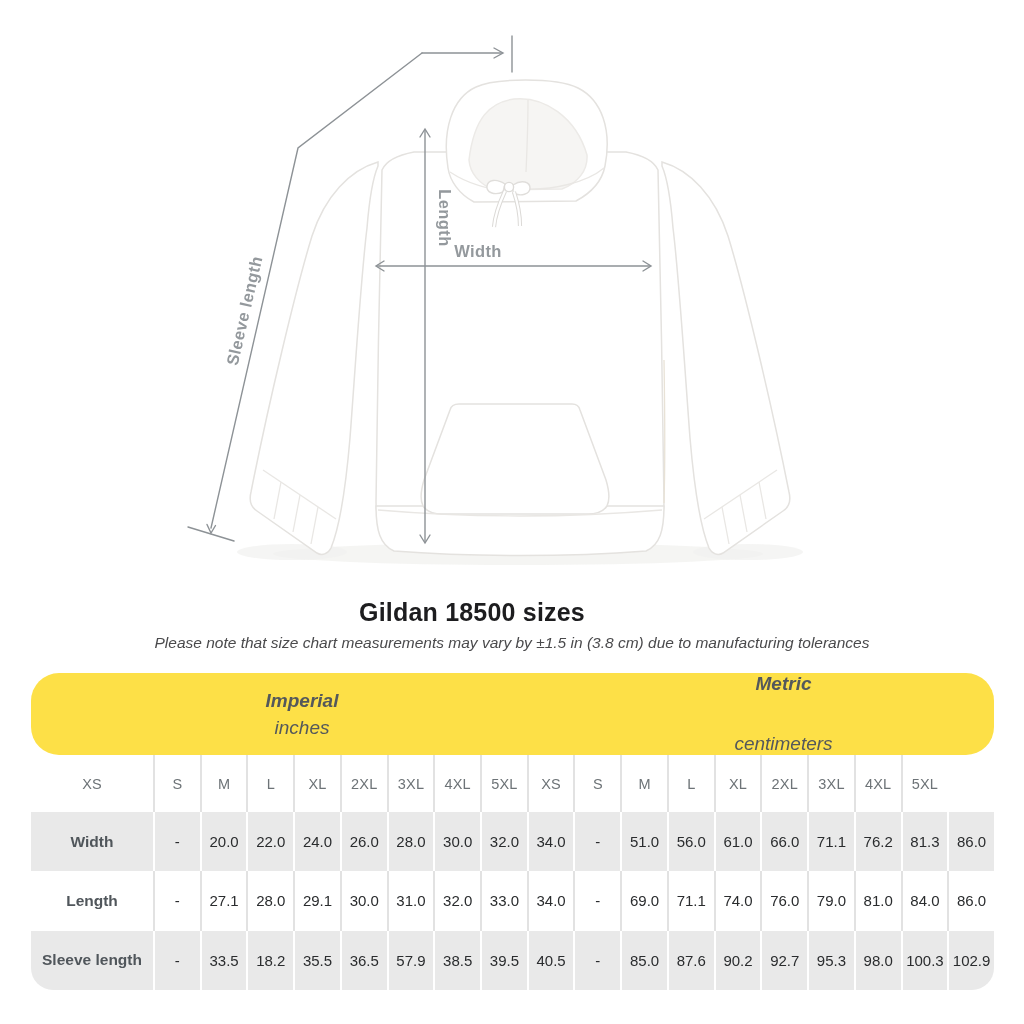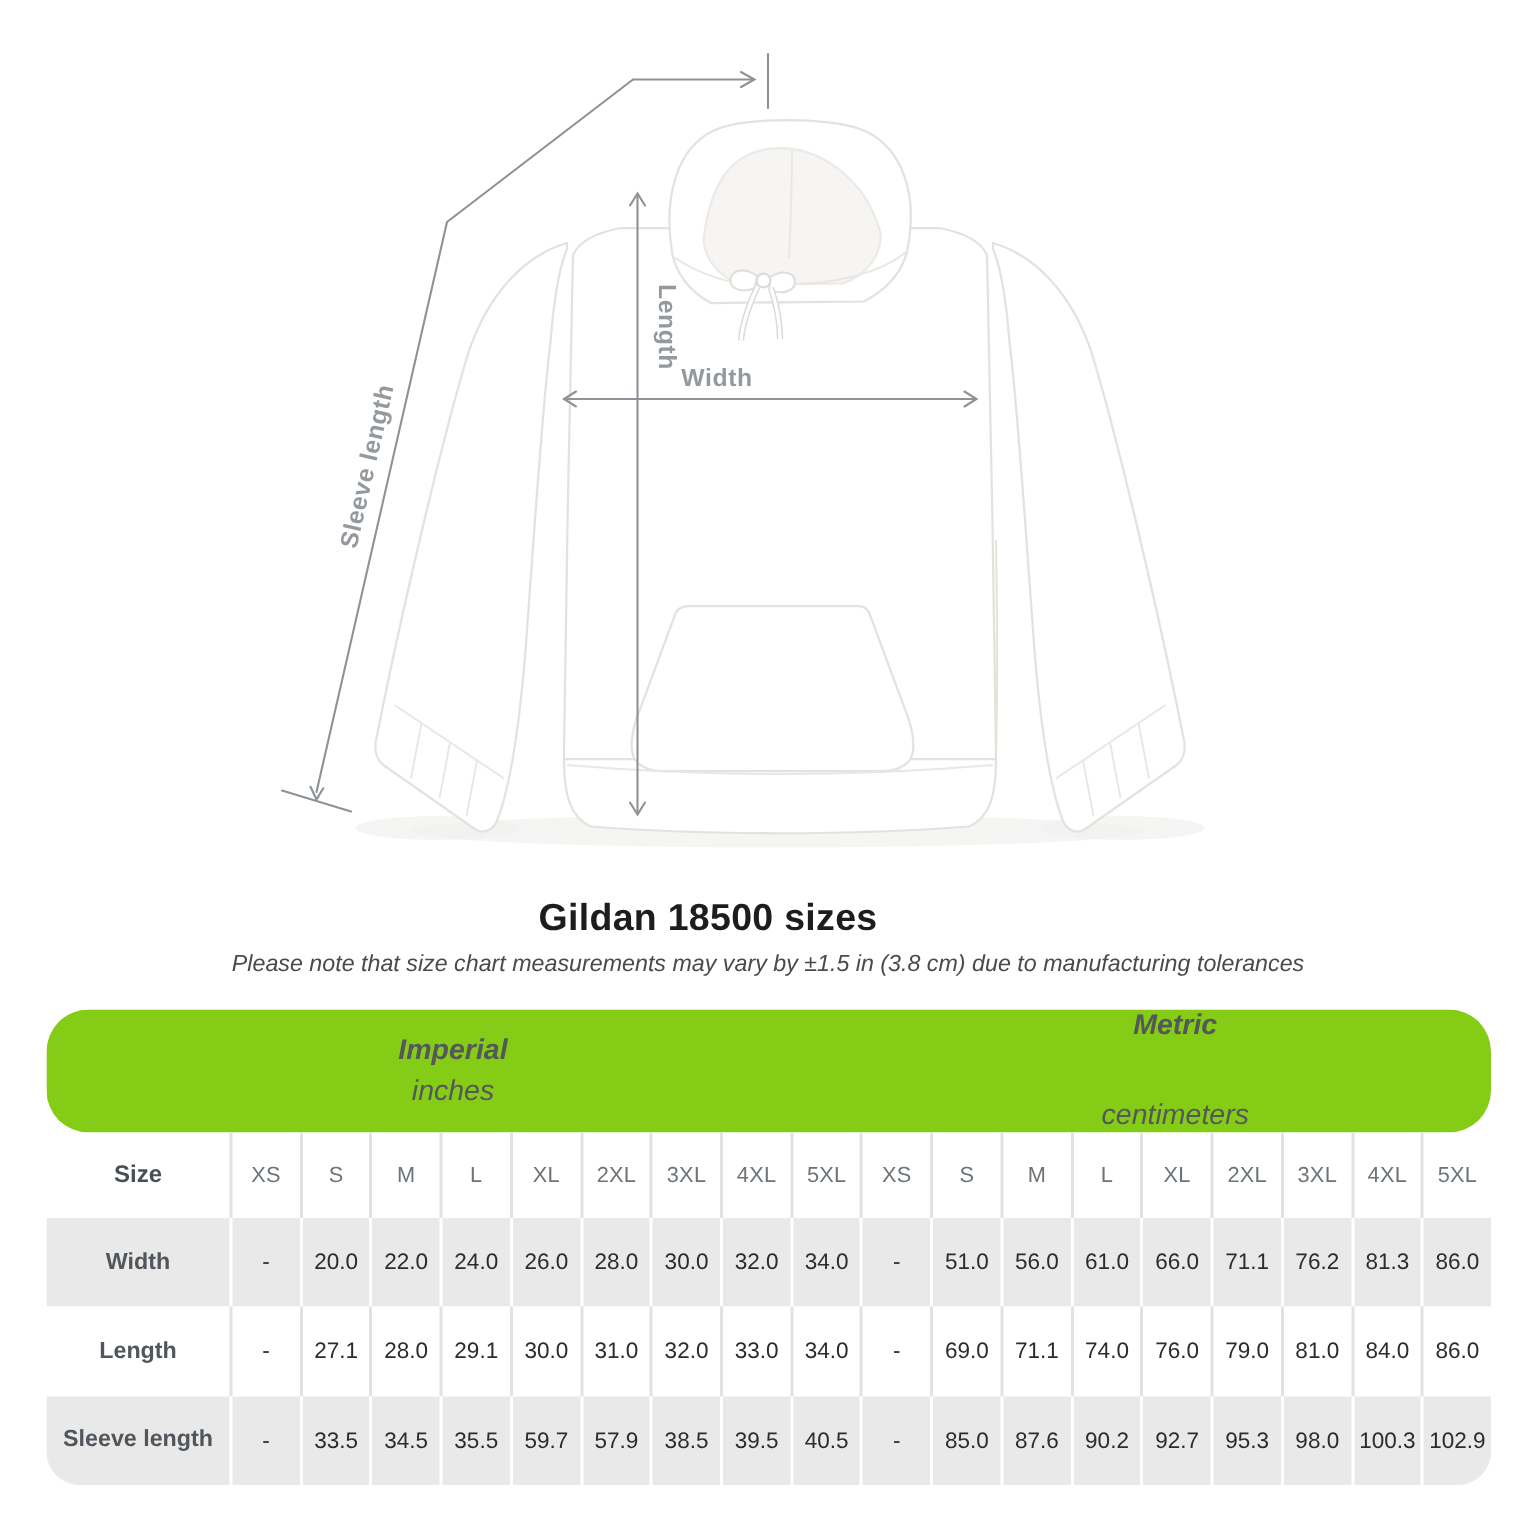--- a/index.html
+++ b/index.html
@@ -10,21 +10,21 @@
 
   
   .chart-title{position:absolute;left:0;top:598px;width:944px;text-align:center;
     font-size:25px;font-weight:bold;color:#1d1d1f;letter-spacing:.2px;}
   .chart-note{position:absolute;left:0;top:634px;width:1024px;text-align:center;
     font-style:italic;font-size:15.5px;color:#4a4a4c;}
 
   
   .size-table{position:absolute;left:31px;top:673px;width:963px;height:317px;
     border-radius:22px;overflow:hidden;background:#ffffff;}
-  .unit-band{height:82px;background:#84cc16;display:flex;border-radius:28px;}
+  .unit-band{height:82px;background:#fde047;display:flex;border-radius:28px;}
   .unit-group{display:flex;flex-direction:column;align-items:center;justify-content:center;color:#54585b;}
   .unit-group.imperial{width:542px;}
   .unit-group.metric{flex:1;gap:33px;}
   .unit-label{font-size:19px;font-weight:bold;font-style:italic;}
   .unit-sub{font-size:19px;font-style:italic;margin-top:5px;}
 
   .t-row{display:grid;grid-template-columns:122px repeat(18,1fr);align-items:stretch;}
   .t-row .cell{display:flex;align-items:center;justify-content:center;
     border-left:2px solid transparent;min-width:0;}
   .t-row .cell:first-child{border-left:none;}
@@ -141,21 +141,20 @@
       <div class="unit-label">Imperial</div>
       <div class="unit-sub">inches</div>
     </div>
     <div class="unit-group metric">
       <div class="unit-label">Metric</div>
       <div class="unit-sub">centimeters</div>
     </div>
   </div>
   <div id="table-rows">
       <div class="t-row row-header">
-        <div class="cell corner-cell">Size</div>
         <div class="cell size-cell">XS</div>
         <div class="cell size-cell">S</div>
         <div class="cell size-cell">M</div>
         <div class="cell size-cell">L</div>
         <div class="cell size-cell">XL</div>
         <div class="cell size-cell">2XL</div>
         <div class="cell size-cell">3XL</div>
         <div class="cell size-cell">4XL</div>
         <div class="cell size-cell">5XL</div>
         <div class="cell size-cell">XS</div>
@@ -207,23 +206,23 @@
         <div class="cell value-cell">76.0</div>
         <div class="cell value-cell">79.0</div>
         <div class="cell value-cell">81.0</div>
         <div class="cell value-cell">84.0</div>
         <div class="cell value-cell">86.0</div>
       </div>
       <div class="t-row row-data row-gray">
         <div class="cell label-cell">Sleeve length</div>
         <div class="cell value-cell">-</div>
         <div class="cell value-cell">33.5</div>
-        <div class="cell value-cell">34.5</div>
+        <div class="cell value-cell">18.2</div>
         <div class="cell value-cell">35.5</div>
-        <div class="cell value-cell">59.7</div>
+        <div class="cell value-cell">36.5</div>
         <div class="cell value-cell">57.9</div>
         <div class="cell value-cell">38.5</div>
         <div class="cell value-cell">39.5</div>
         <div class="cell value-cell">40.5</div>
         <div class="cell value-cell">-</div>
         <div class="cell value-cell">85.0</div>
         <div class="cell value-cell">87.6</div>
         <div class="cell value-cell">90.2</div>
         <div class="cell value-cell">92.7</div>
         <div class="cell value-cell">95.3</div>

